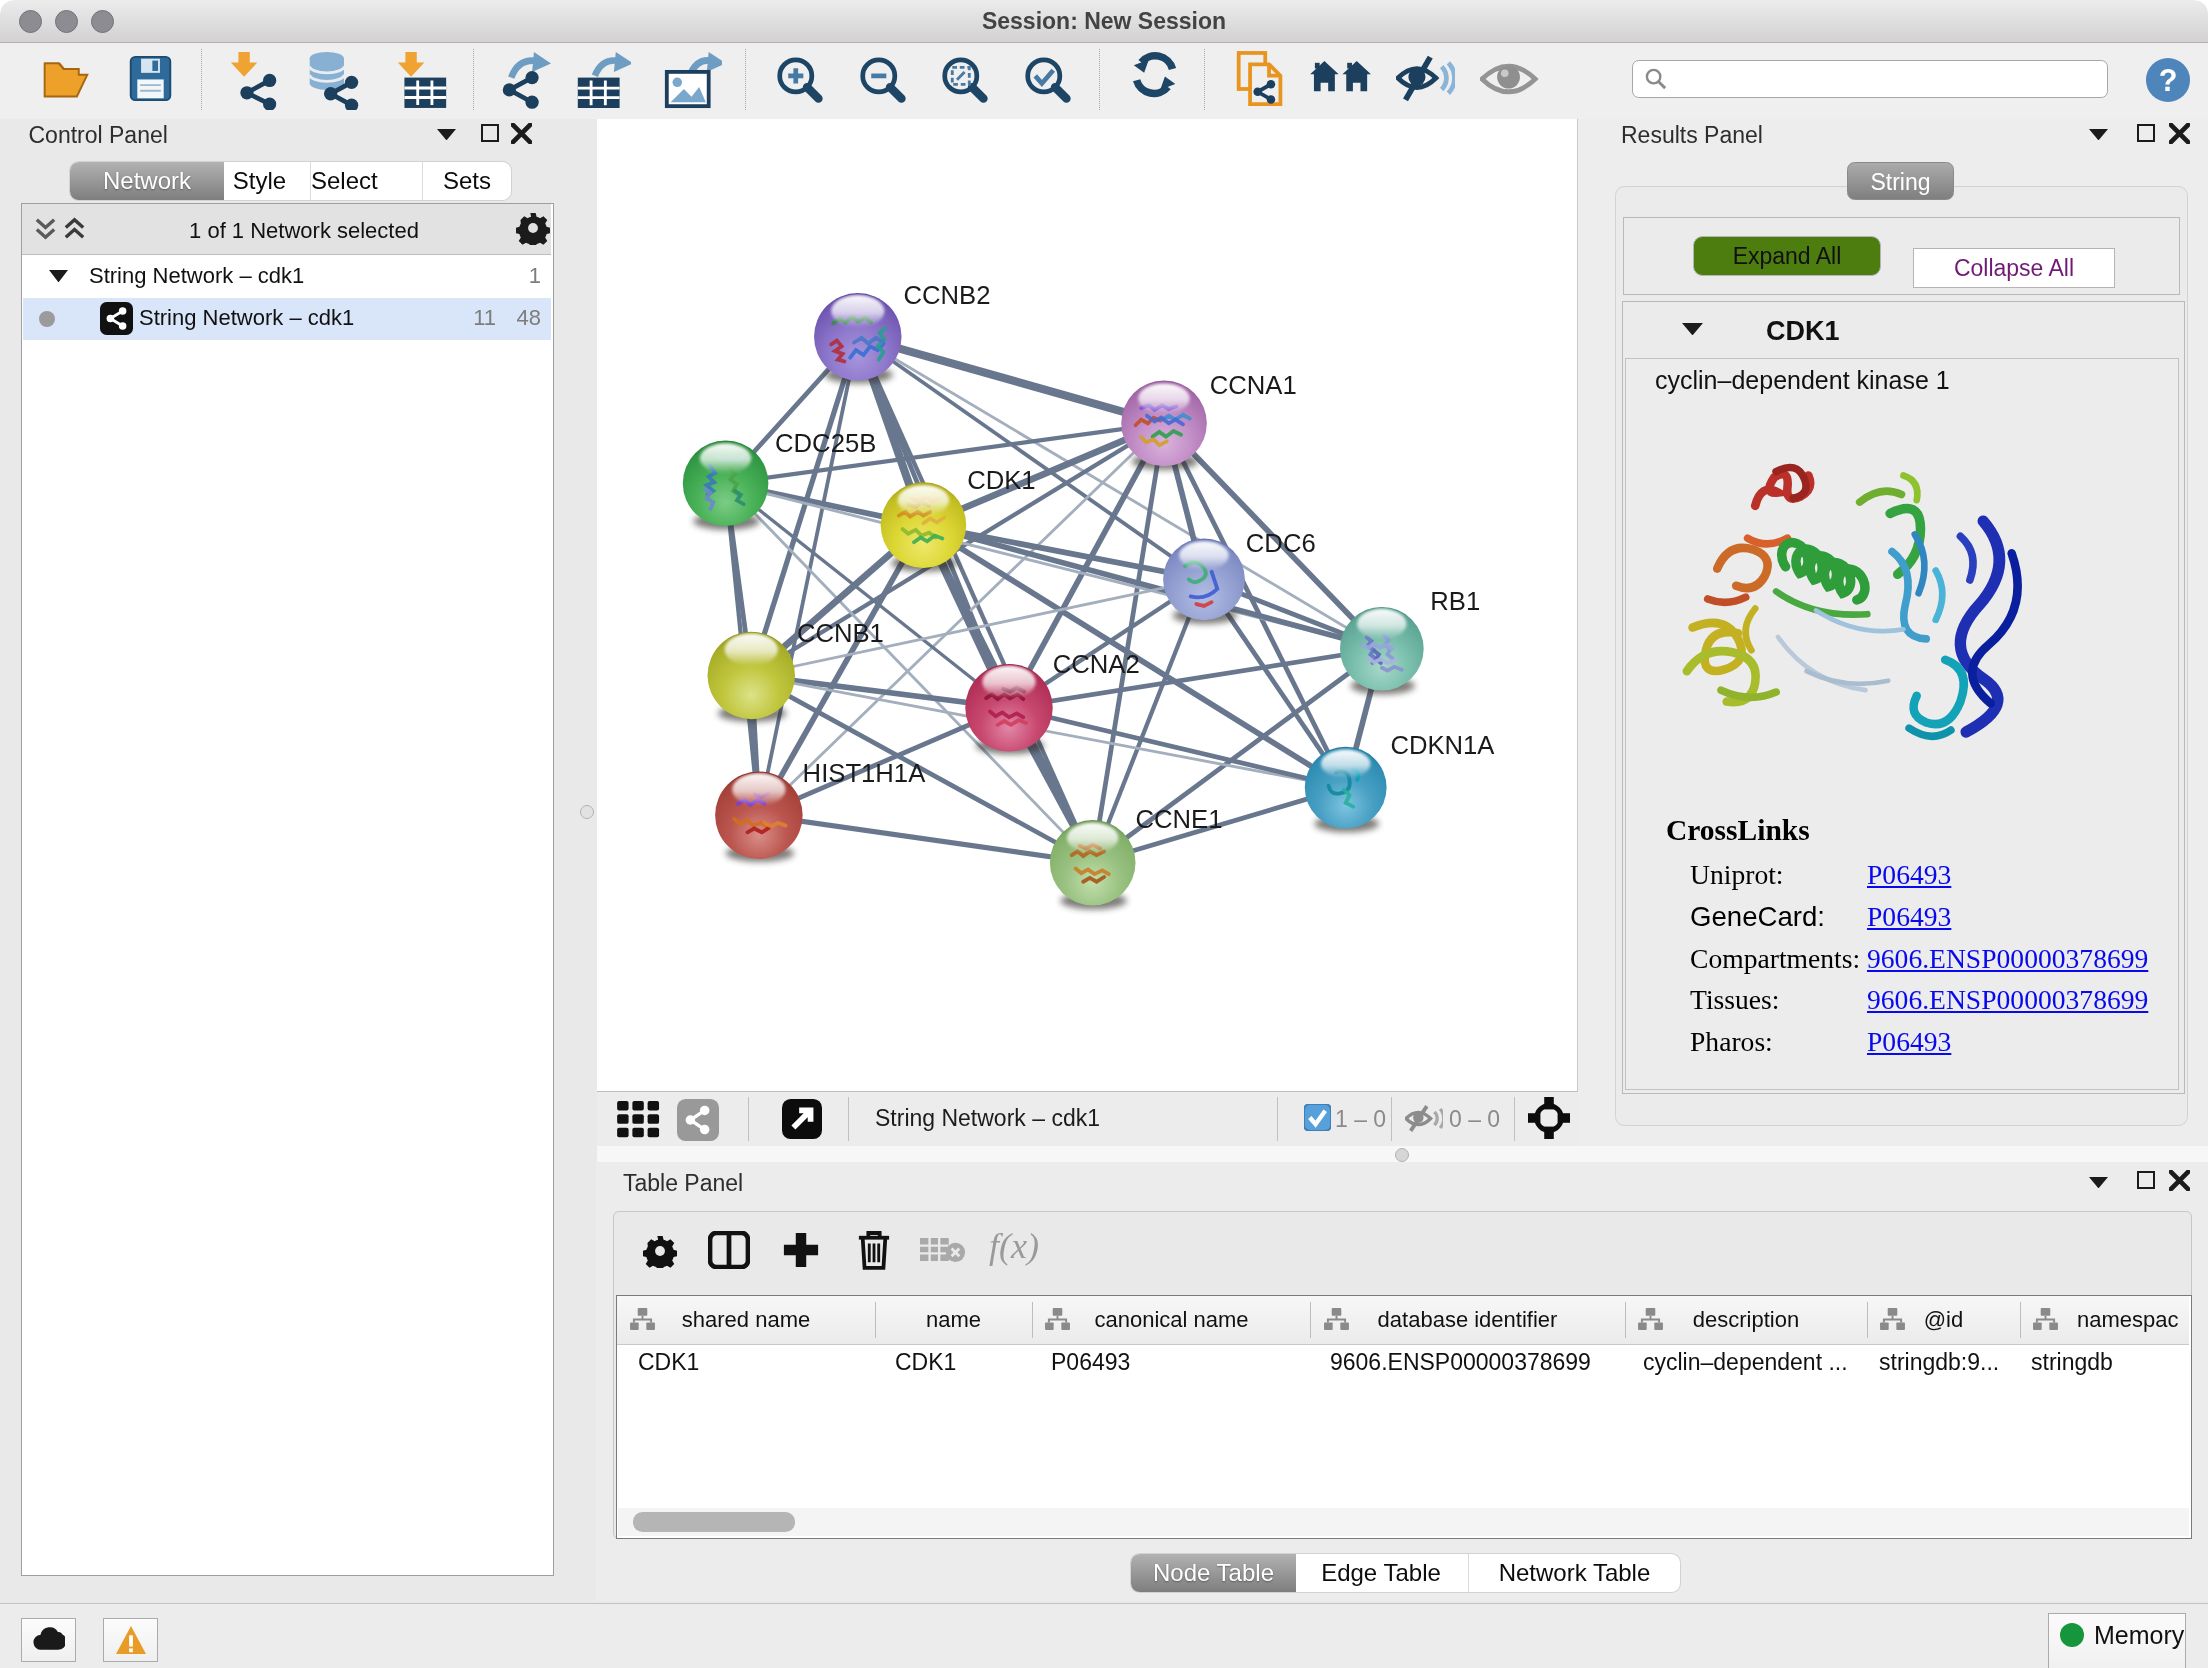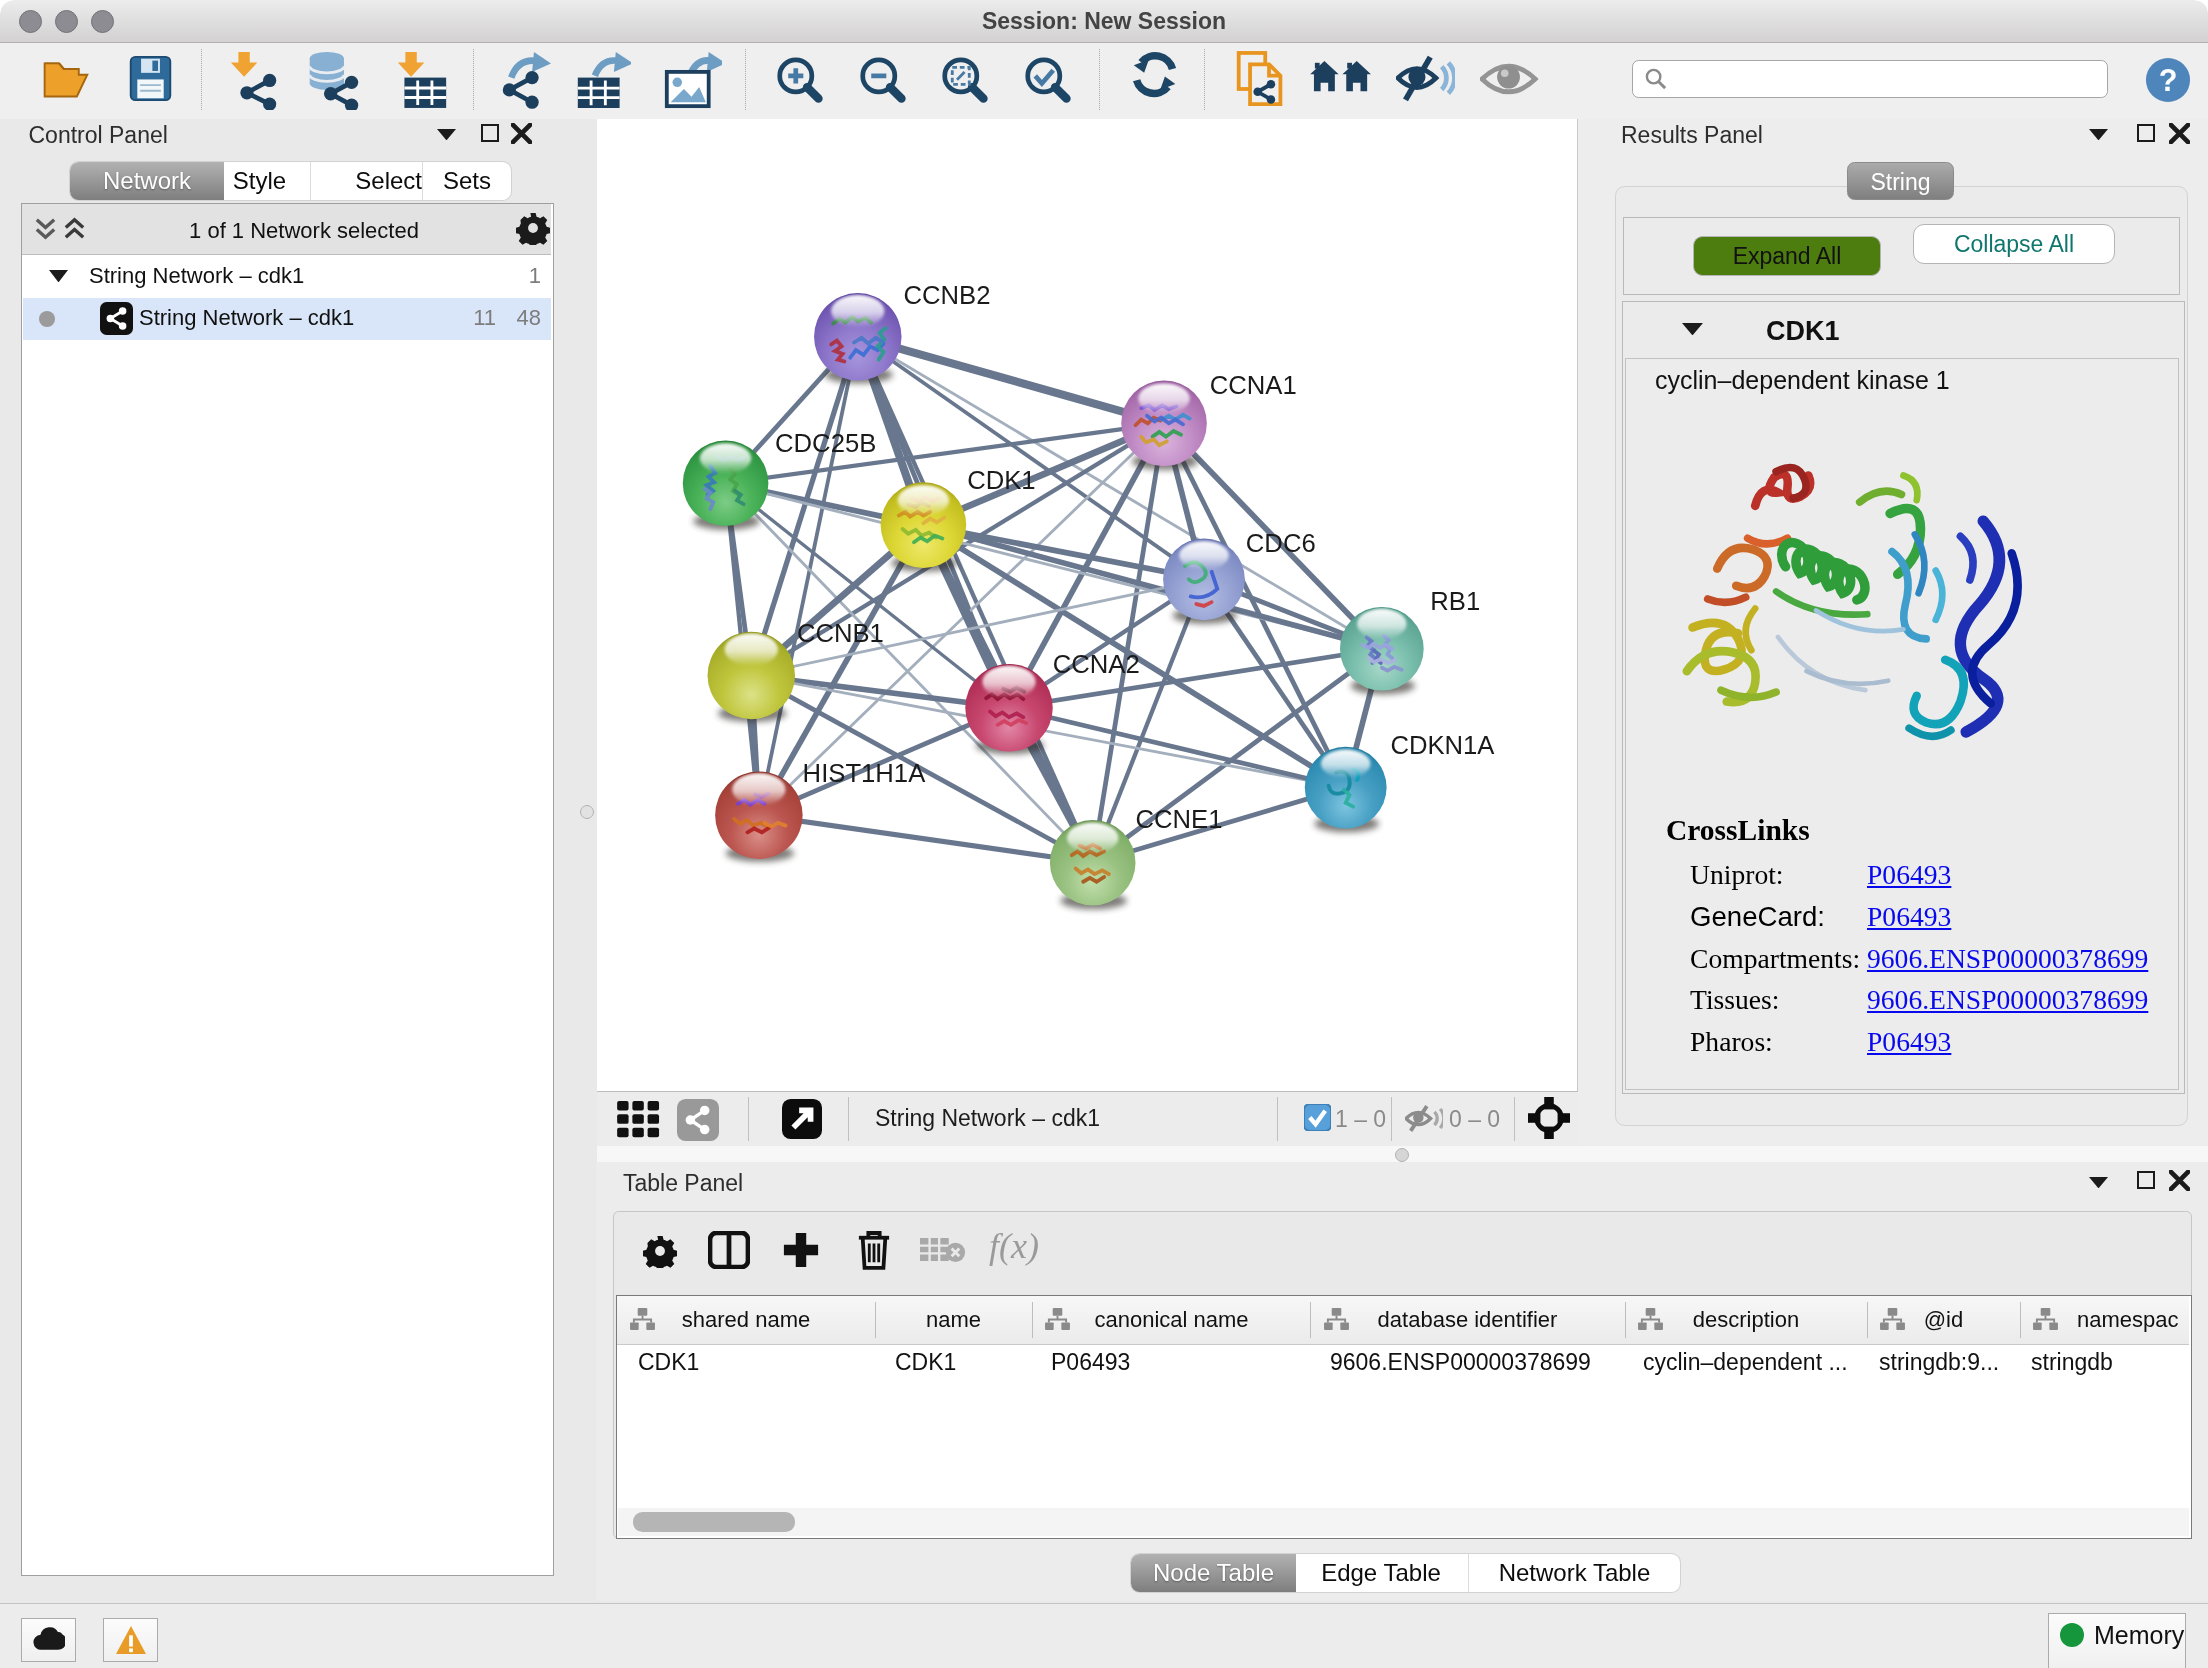--- a/index.html
+++ b/index.html
@@ -157,21 +157,21 @@
 <svg class="abs" style="left:437px;top:129px" width="19" height="11.4" viewBox="0 0 20 12">
     <path d="M0 0 h20 L10 12z" fill="#1b1b1b"></path>
   </svg>
 <div class="abs" style="left:481px;top:124px;width:14.3px;height:14.3px;border:2.4px solid #1b1b1b"></div>
 <svg class="abs" style="left:511px;top:123px" width="21" height="21" viewBox="0 0 22 22">
     <path d="M2 2 20 20 M20 2 2 20" stroke="#1b1b1b" stroke-width="5" stroke-linecap="round"></path>
   </svg>
 <div class="abs" style="left:70px;top:162px;width:441px;height:38px;background:#fff;border-radius:8.6px;box-shadow:0 0 0 1px #d2d2d2"></div>
 <div class="abs" style="left:70px;top:162px;width:154px;height:38px;background:linear-gradient(#b2b2b2,#7e7e7e);border-radius:8.6px 0 0 8.6px;color:#fff;font-size:24px;text-align:center;line-height:38px;text-shadow:0 1px 1.9px rgba(0,0,0,0.35)">Network</div>
 <div class="abs" style="left:209px;top:162px;width:101px;height:38px;color:#0c0c0c;font-size:24px;text-align:center;line-height:38px">Style</div>
-<div class="abs" style="left:310px;top:162px;width:112px;height:38px;border-left:1px solid #dcdcdc;color:#0c0c0c;font-size:24px;text-align:right;line-height:38px;box-sizing:border-box">Select</div>
+<div class="abs" style="left:310px;top:162px;width:112px;height:38px;border-left:1px solid #dcdcdc;color:#0c0c0c;font-size:24px;text-align:left;line-height:38px;box-sizing:border-box">Select</div>
 <div class="abs" style="left:422px;top:162px;width:89px;height:38px;border-left:1px solid #dcdcdc;color:#0c0c0c;font-size:24px;text-align:center;line-height:38px;box-sizing:border-box">Sets</div>
 <div class="abs pbox" style="left:21px;top:203px;width:531px;height:1371px"></div>
 <div class="abs" style="left:22px;top:204px;width:529px;height:50px;background:#e2e2e2;border-bottom:1px solid #bdbdbd"></div>
 <svg class="abs" style="left:32px;top:216px" width="27" height="27" viewBox="0 0 28 28">
     <path d="M5 4 l9 8 9-8 M5 14 l9 8 9-8" stroke="#5a5a5a" stroke-width="3.5" fill="none"></path>
   </svg>
 <svg class="abs" style="left:61px;top:216px" width="27" height="27" viewBox="0 0 28 28">
     <path d="M5 12 l9-8 9 8 M5 22 l9-8 9 8" stroke="#3a3a3a" stroke-width="3.5" fill="none"></path>
   </svg>
 <div class="abs" style="left:131px;top:218px;width:346px;text-align:center;font-size:22px;color:#111">1 of 1 Network selected</div>
@@ -603,21 +603,21 @@
     <path d="M0 0 h20 L10 12z" fill="#1b1b1b"></path>
   </svg>
 <div class="abs" style="left:2137px;top:124px;width:14.3px;height:14.3px;border:2.4px solid #1b1b1b"></div>
 <svg class="abs" style="left:2169px;top:123px" width="21" height="21" viewBox="0 0 22 22">
     <path d="M2 2 20 20 M20 2 2 20" stroke="#1b1b1b" stroke-width="5" stroke-linecap="round"></path>
   </svg>
 <div class="abs" style="left:1615px;top:186px;width:571px;height:938px;background:#ebebeb;border:1px solid #d2d2d2;border-radius:9.5px"></div>
 <div class="abs tab tabsel" style="left:1847px;top:162px;width:107px;height:38px;line-height:38px;border-radius:7.6px">String</div>
 <div class="abs" style="left:1623px;top:217px;width:555px;height:76px;background:#ebebeb;border:1px solid #b9b9b9"></div>
 <div class="abs" style="left:1693px;top:236px;width:186px;height:38px;background:#4d7c0f;border:1px solid #b5b5b5;border-radius:9.5px;font-size:23px;text-align:center;line-height:38px;color:#111">Expand All</div>
-<div class="abs" style="left:1913px;top:224px;width:200px;height:38px;background:#fff;border:1px solid #b5b5b5;border-radius:11px;font-size:23px;text-align:center;line-height:38px;color:#0f766e">Collapse All</div>
+<div class="abs" style="left:1913px;top:248px;width:200px;height:38px;background:#fff;border:1px solid #b5b5b5;border-radius:0;font-size:23px;text-align:center;line-height:38px;color:#701a75">Collapse All</div>
 <div class="abs" style="left:1622px;top:301px;width:561px;height:791px;background:#ebebeb;border:1px solid #b9b9b9"></div>
 <svg class="abs" style="left:1682px;top:323px" width="21" height="12.4" viewBox="0 0 22 13">
     <path d="M0 0 h22 L11 13z" fill="#1b1b1b"></path>
   </svg>
 <div class="abs" style="left:1766px;top:316px;font-size:27px;font-weight:bold;color:#111">CDK1</div>
 <div class="abs" style="left:1625px;top:358px;width:552px;height:730px;background:#ececec;border:1px solid #c2c2c2"></div>
 <div class="abs" style="left:1655px;top:366px;font-size:25px;color:#111">cyclin–dependent kinase 1</div>
 <svg class="abs" style="left:1664px;top:447px" width="380" height="323" viewBox="0 0 400 340">
 <g fill="none" stroke-linecap="round">
 <path d="M30 190 q34 -14 48 12 q12 24 -14 32 q-26 8 -20 -20 q6 -24 34 -18" stroke="#c3b122" stroke-width="9"></path>

